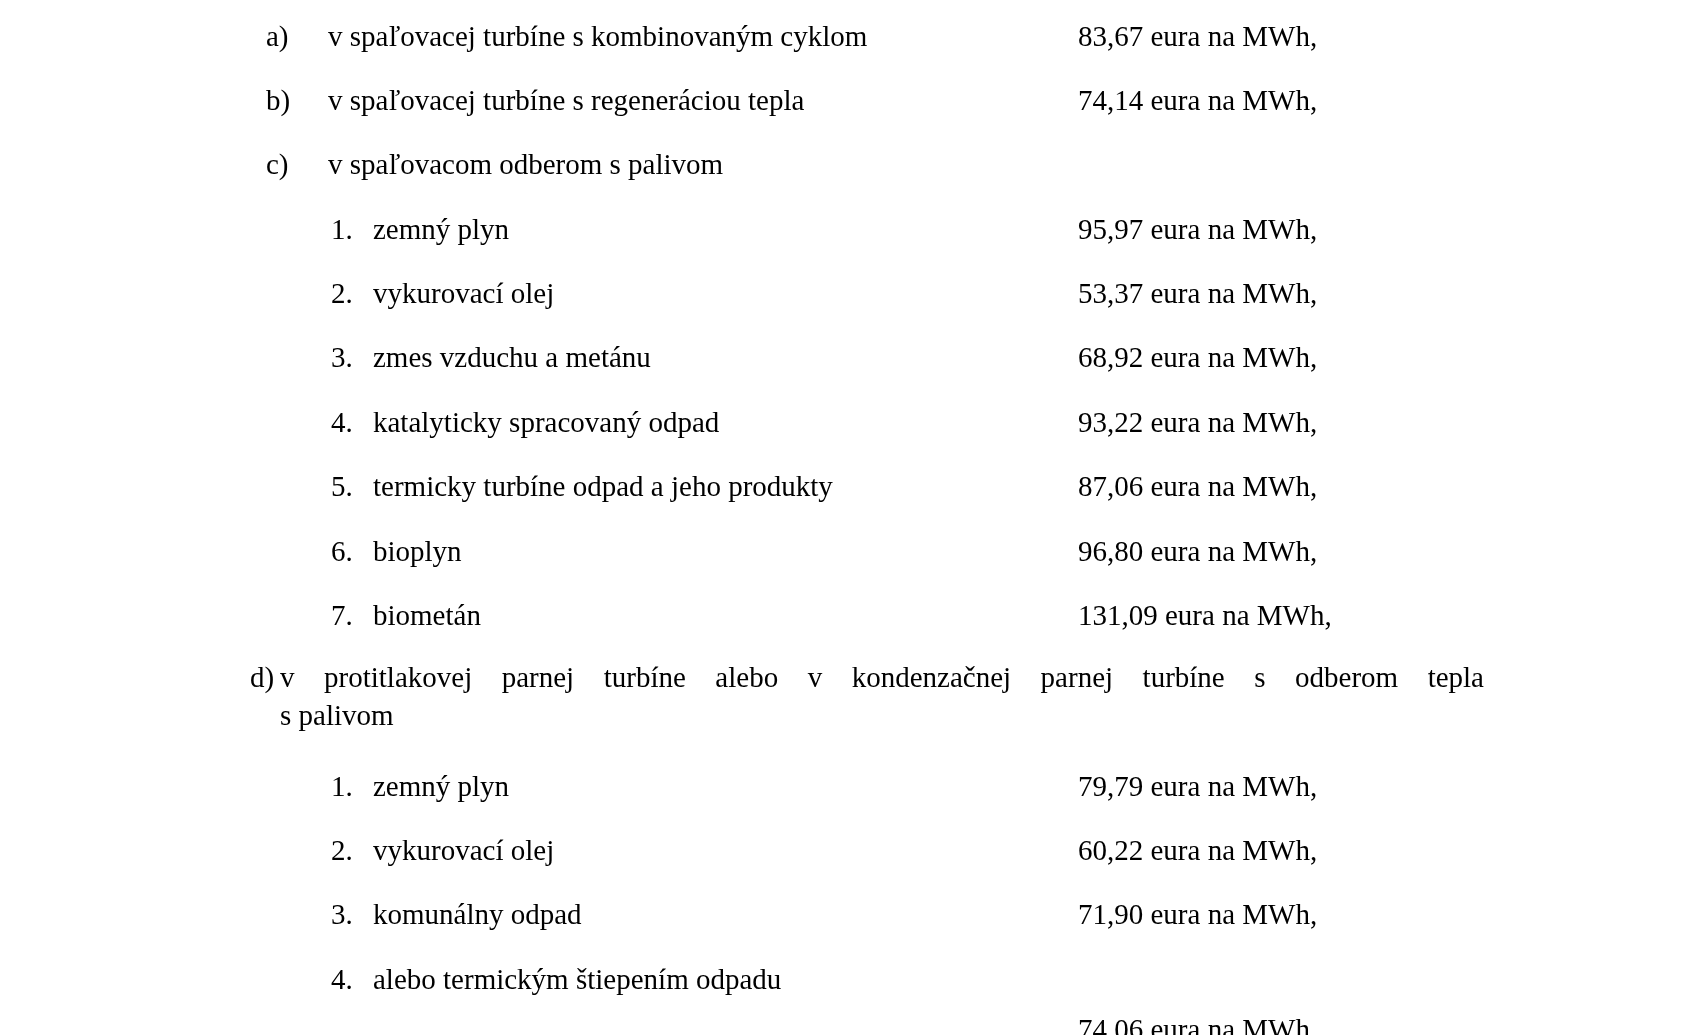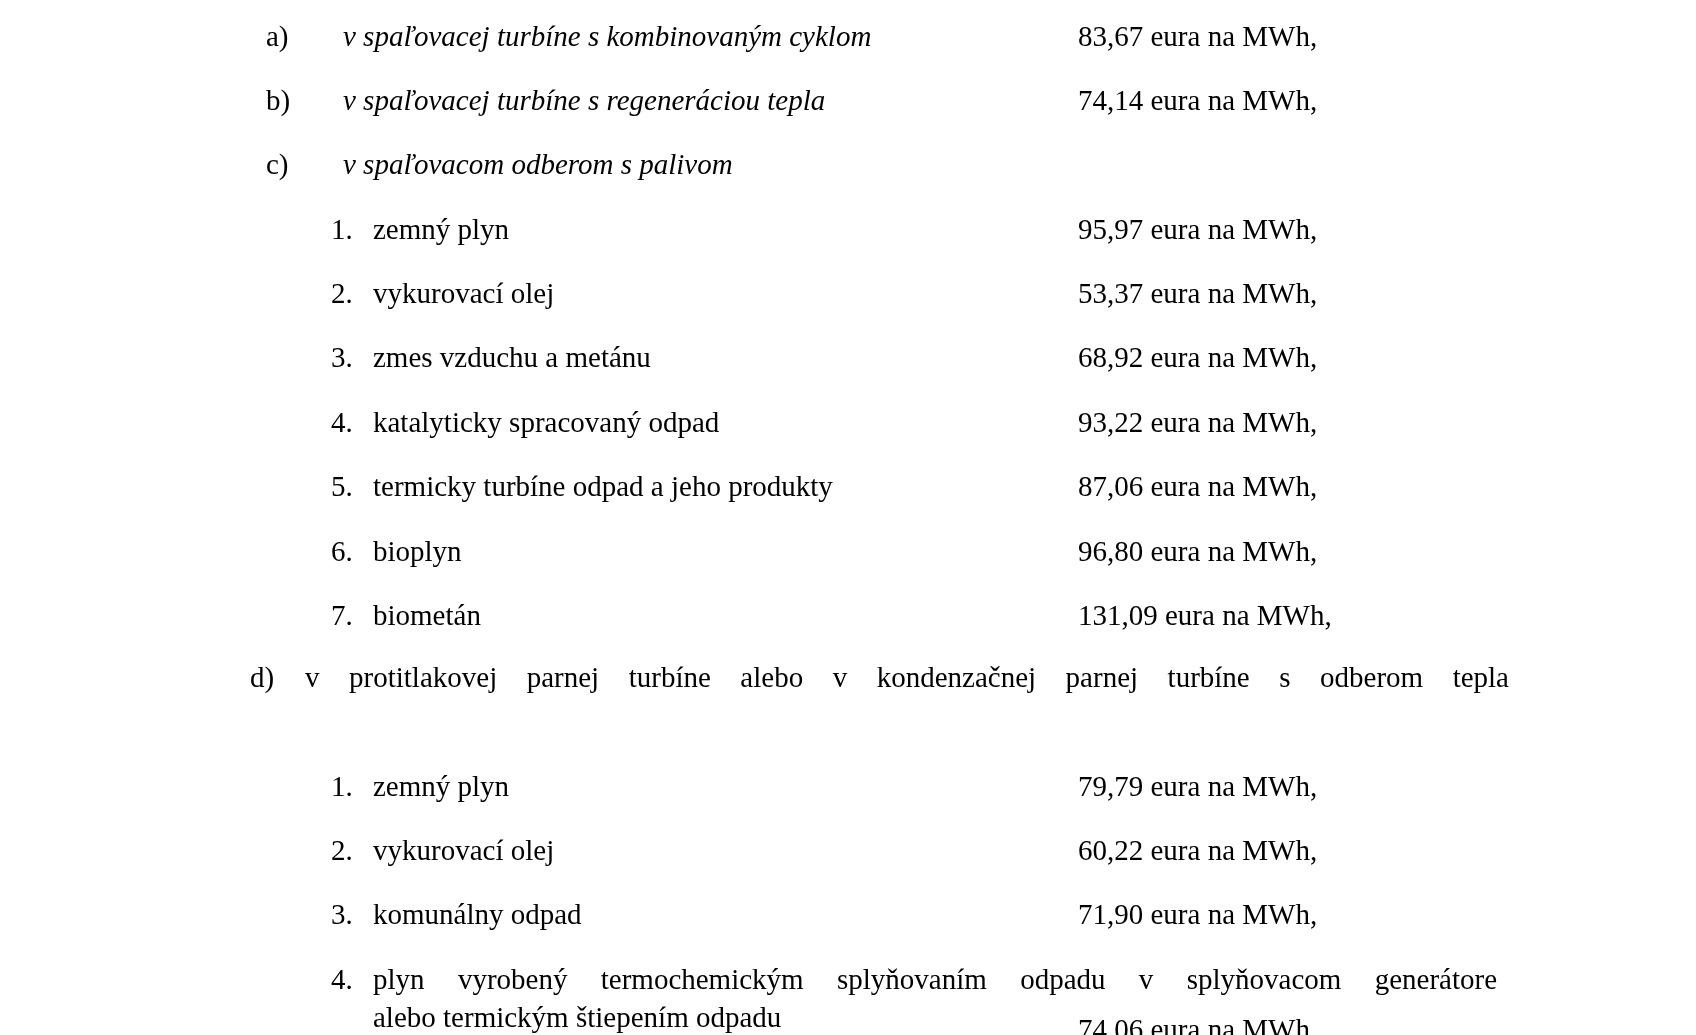--- a/index.html
+++ b/index.html
@@ -19,29 +19,29 @@
     left: 0;
     width: 1696px;
     line-height: 38px;
     white-space: nowrap;
   }
   .marker { position: absolute; top: 0; }
   .m-abc { left: 266px; }
   .m-num { left: 331px; }
   .m-d   { left: 250px; }
   .text  { position: absolute; top: 0; }
-  .t-abc { left: 343px; font-style: italic; }
+  .t-abc { left: 328px; }
   .t-num { left: 373px; }
   .value { position: absolute; top: 0; left: 1078px; }
   .para {
     position: absolute;
     top: 0;
     white-space: normal;
   }
-  .para-d  { left: 305px; width: 1204px; }
+  .para-d  { left: 280px; width: 1204px; }
   .para-d4 { left: 373px; width: 1124px; }
   .jline {
     display: block;
     text-align: justify;
     text-align-last: justify;
   }
   .lline { display: block; text-align: left; }
   .value-line2 { top: 50px; }
   
   #row-a  { top: 17px; }
@@ -115,20 +115,21 @@
   <div class="row" id="row-c7">
     <span class="marker m-num">7.</span>
     <span class="text t-num">biometán</span>
     <span class="value">131,09 eura na MWh,</span>
   </div>
 
   <div class="row" id="row-d">
     <span class="marker m-d">d)</span>
     <span class="para para-d">
       <span class="jline">v protitlakovej parnej turbíne alebo v kondenzačnej parnej turbíne s odberom tepla</span>
+      <span class="lline">s palivom</span>
     </span>
   </div>
 
   <div class="row" id="row-d1">
     <span class="marker m-num">1.</span>
     <span class="text t-num">zemný plyn</span>
     <span class="value">79,79 eura na MWh,</span>
   </div>
   <div class="row" id="row-d2">
     <span class="marker m-num">2.</span>
@@ -137,19 +138,18 @@
   </div>
   <div class="row" id="row-d3">
     <span class="marker m-num">3.</span>
     <span class="text t-num">komunálny odpad</span>
     <span class="value">71,90 eura na MWh,</span>
   </div>
 
   <div class="row" id="row-d4">
     <span class="marker m-num">4.</span>
     <span class="para para-d4">
-      <span class="jline">plyn vyrobený termochemickým splyňovaním odpadu v splyňovacom generátore</span>
       <span class="lline">alebo termickým štiepením odpadu</span>
     </span>
     <span class="value value-line2">74,06 eura na MWh,</span>
   </div>
 
 </div>
 
 </body></html>

